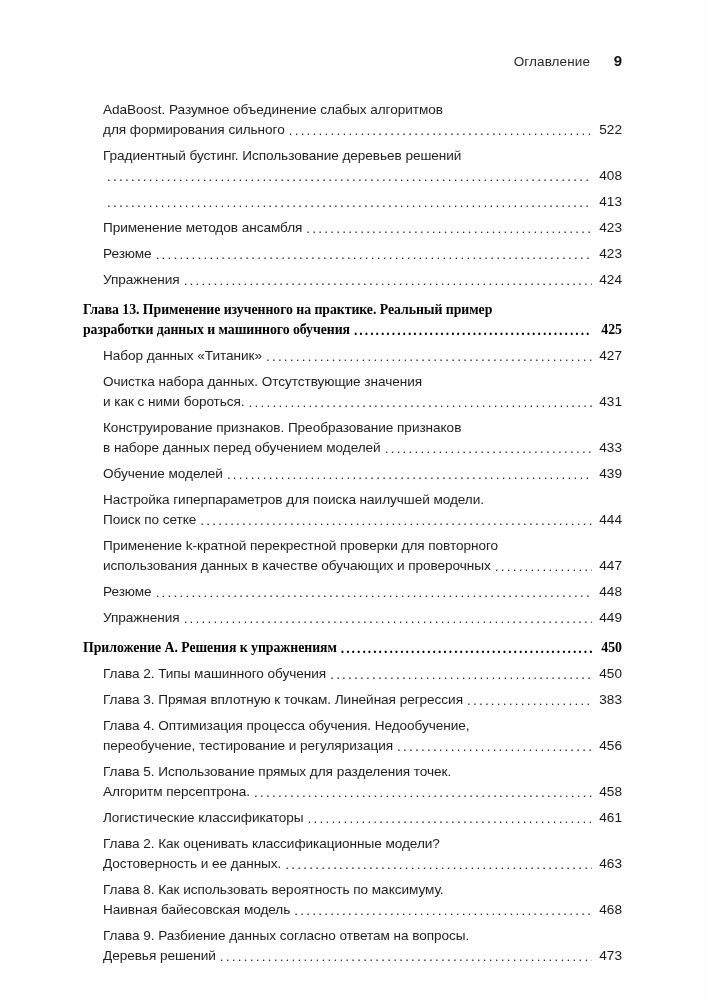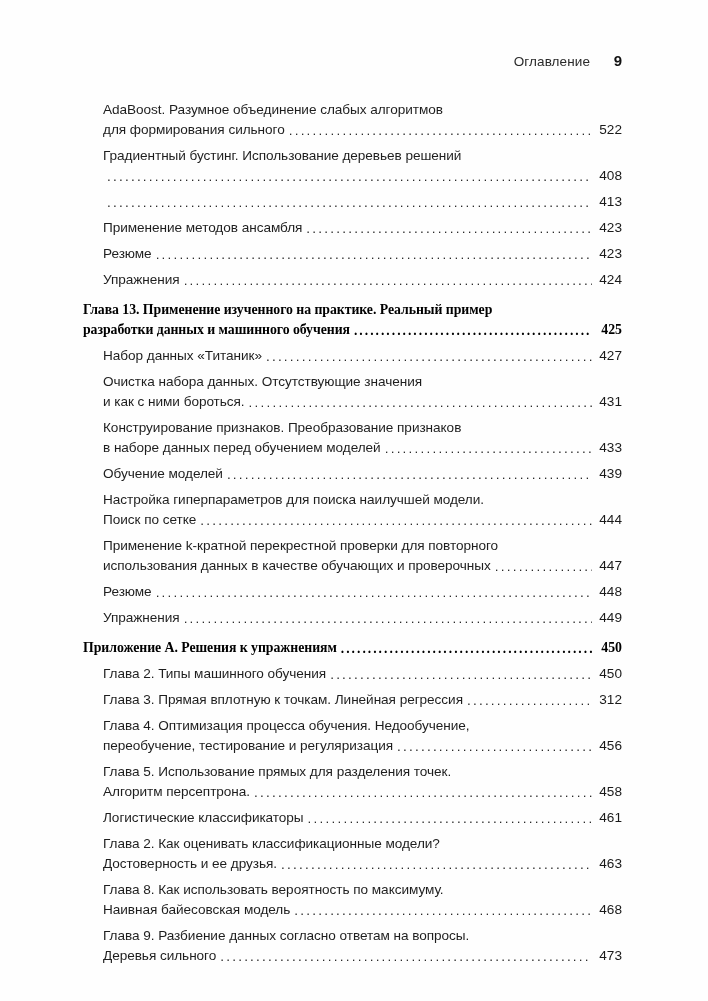--- a/index.html
+++ b/index.html
@@ -279,21 +279,21 @@
         <div class="line">
           <span class="txt">Глава 2. Типы машинного обучения</span>
           <span class="leader"></span>
           <span class="folio">450</span>
         </div>
       </div>
       <div class="toc-entry level-2">
         <div class="line">
           <span class="txt">Глава 3. Прямая вплотную к точкам. Линейная регрессия</span>
           <span class="leader"></span>
-          <span class="folio">312</span>
+          <span class="folio">383</span>
         </div>
       </div>
       <div class="toc-entry level-2">
         <div class="line plain">
           <span class="txt">Глава 4. Оптимизация процесса обучения. Недообучение,</span>
         </div>
         <div class="line">
           <span class="txt">переобучение, тестирование и регуляризация</span>
           <span class="leader"></span>
           <span class="folio">456</span>
@@ -314,40 +314,40 @@
           <span class="txt">Логистические классификаторы</span>
           <span class="leader"></span>
           <span class="folio">461</span>
         </div>
       </div>
       <div class="toc-entry level-2">
         <div class="line plain">
           <span class="txt">Глава 2. Как оценивать классификационные модели?</span>
         </div>
         <div class="line">
-          <span class="txt">Достоверность и ее друзья.</span>
+          <span class="txt">Достоверность и ее данных.</span>
           <span class="leader"></span>
           <span class="folio">463</span>
         </div>
       </div>
       <div class="toc-entry level-2">
         <div class="line plain">
           <span class="txt">Глава 8. Как использовать вероятность по максимуму.</span>
         </div>
         <div class="line">
           <span class="txt">Наивная байесовская модель</span>
           <span class="leader"></span>
           <span class="folio">468</span>
         </div>
       </div>
       <div class="toc-entry level-2">
         <div class="line plain">
           <span class="txt">Глава 9. Разбиение данных согласно ответам на вопросы.</span>
         </div>
         <div class="line">
-          <span class="txt">Деревья сильного</span>
+          <span class="txt">Деревья решений</span>
           <span class="leader"></span>
           <span class="folio">473</span>
         </div>
       </div>
     </div>
 
 </div>
 
 </body></html>

